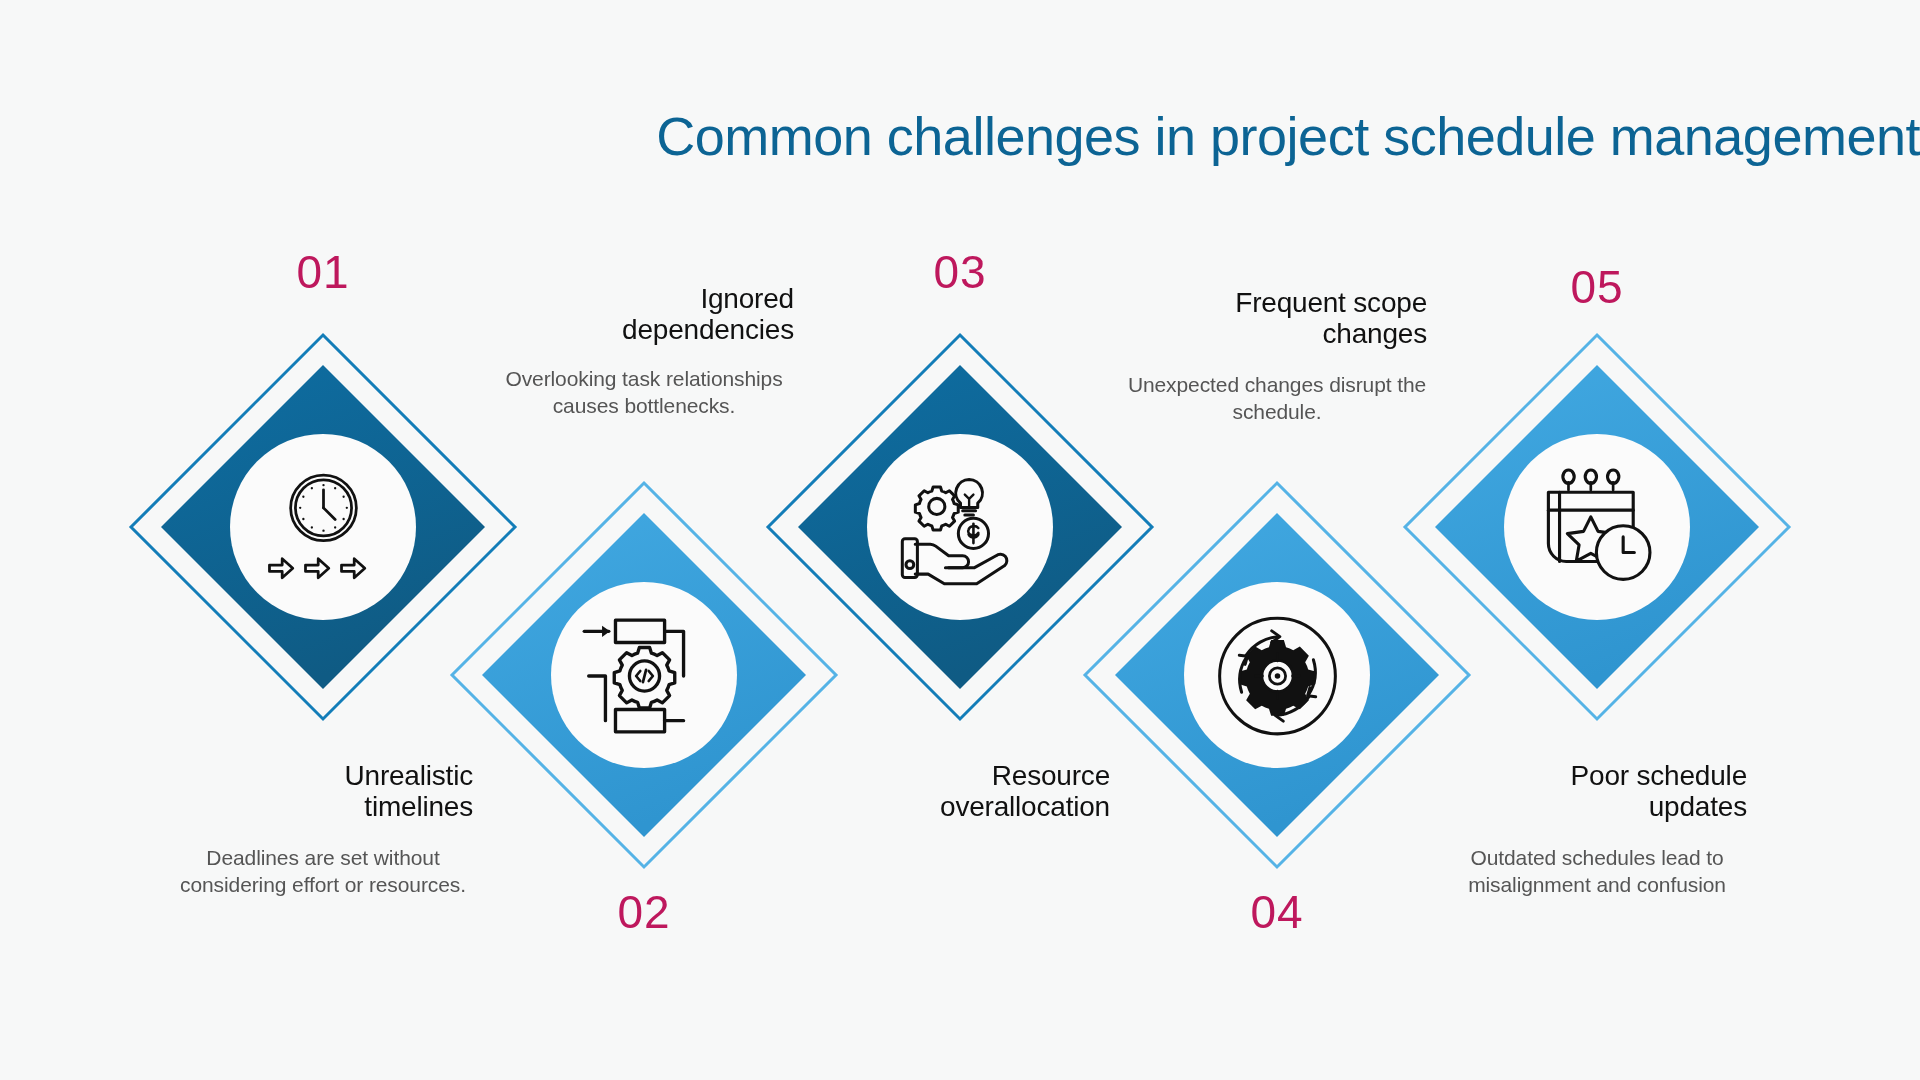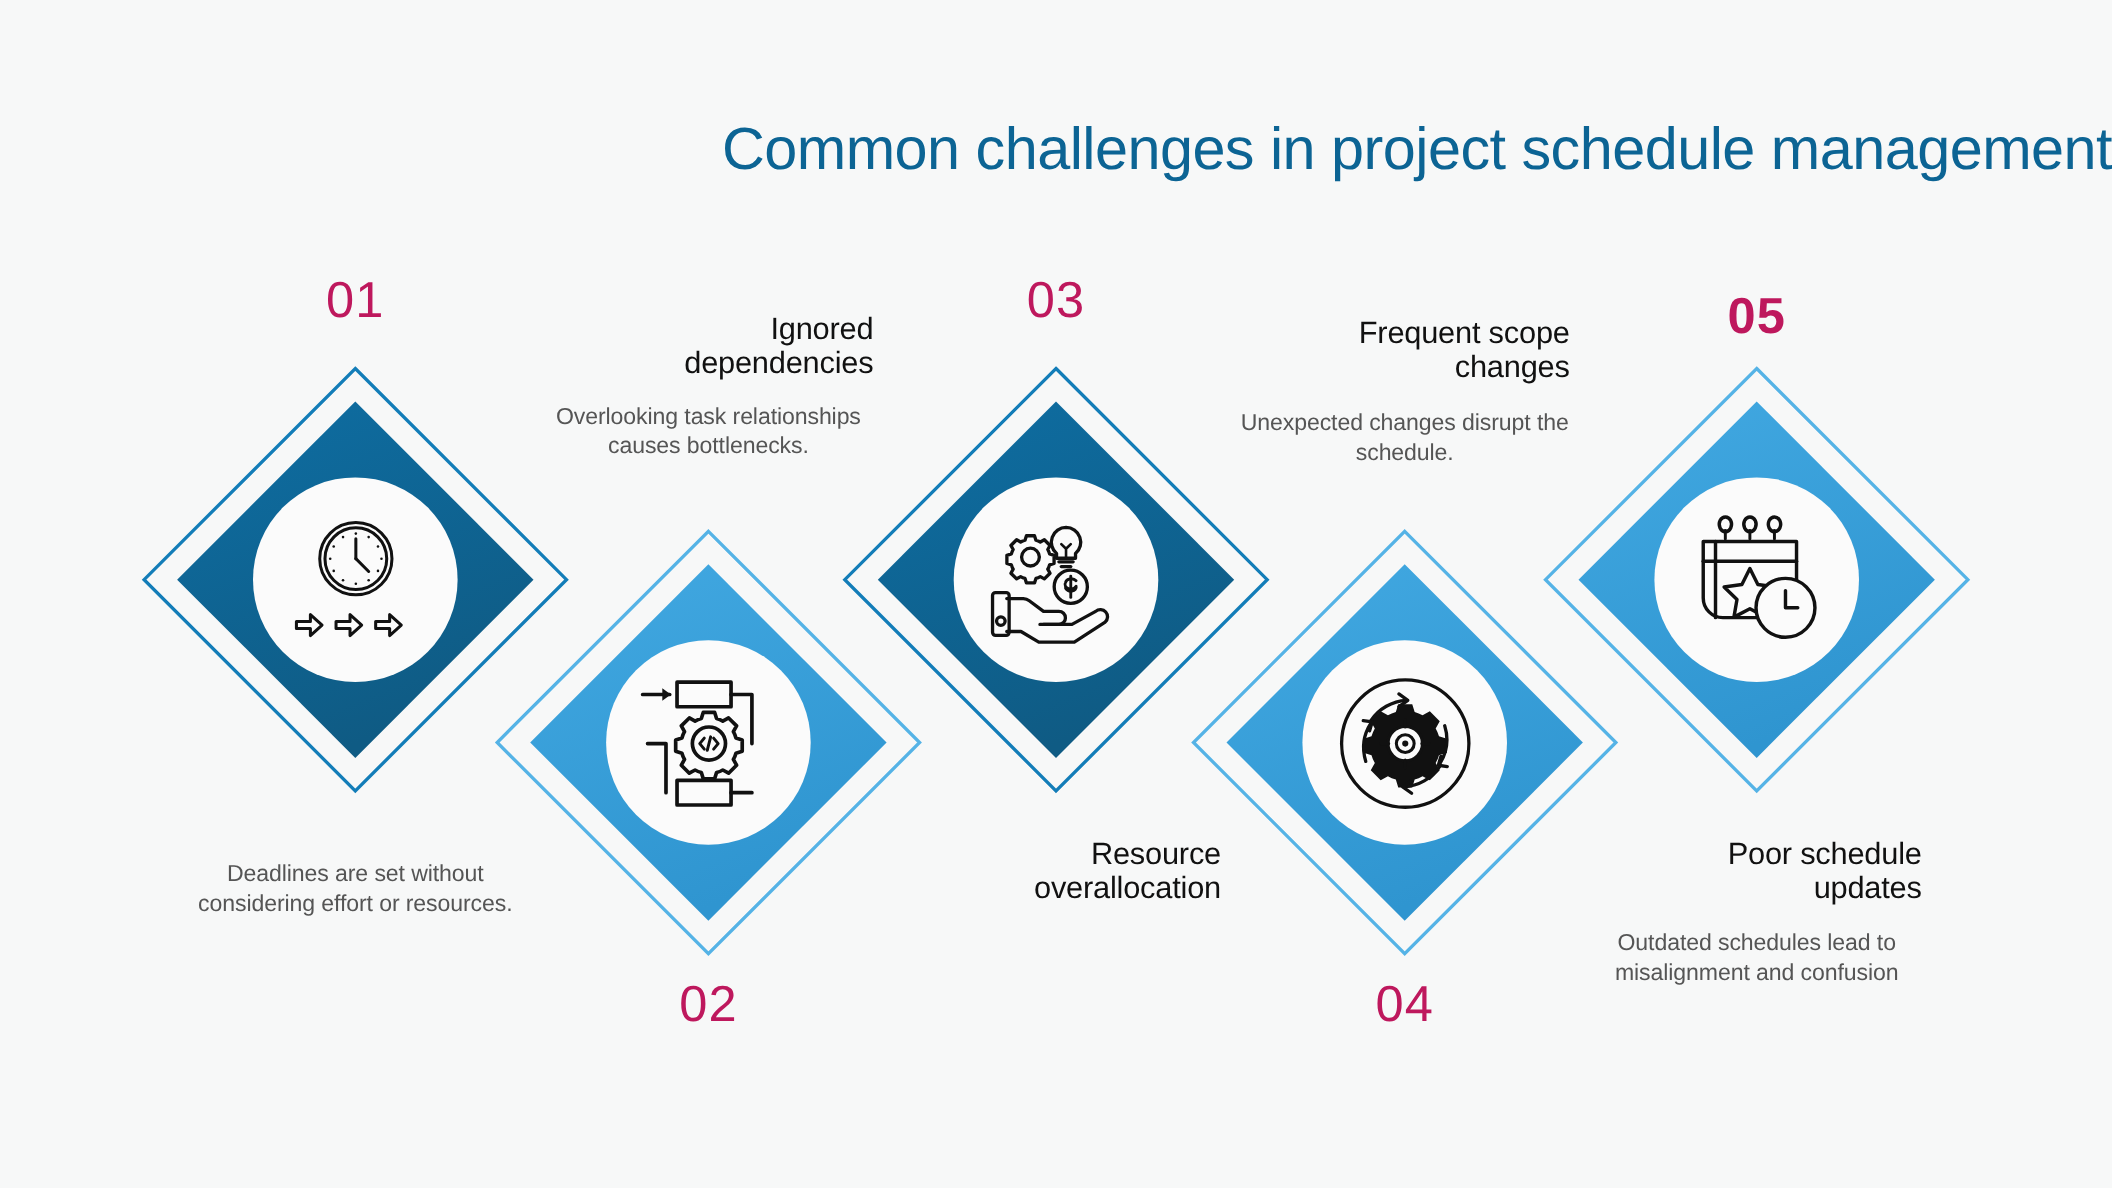--- a/index.html
+++ b/index.html
@@ -35,21 +35,21 @@
   .num{
     position:absolute;
     width:300px;
     text-align:center;
     font-size:46px;
     font-weight:400;
     color:#be185d;
     letter-spacing:1px;
   }
   .num-up{top:245px;}
-  .num-up-5{top:260px;font-weight:bold;}
+  .num-up-5{top:260px;}
   .num-down{top:885px;}
 
   
   .diamond-wrap{
     position:absolute;
     left:50%;
     width:400px;height:400px;
     margin-left:-200px;
   }
   .dw-high{top:327px;}
@@ -141,20 +141,24 @@
         <g>
           <path d="M8 90 h12 v-6 l10 9 -10 9 v-6 h-12 z"></path>
           <path d="M42 90 h12 v-6 l10 9 -10 9 v-6 h-12 z"></path>
           <path d="M76 90 h12 v-6 l10 9 -10 9 v-6 h-12 z"></path>
         </g>
       </svg>
     </div>
   </div>
 
   <div class="txtblock tb-below">
+    <div class="heading">
+      <span>Unrealistic</span><br>
+      <span>timelines</span>
+    </div>
     <p class="desc">Deadlines are set without considering effort or resources.</p>
   </div>
 </div>
 
 <div class="col col-2">
 
   <div class="txtblock tb-above">
     <div class="heading">
       <span>Ignored</span><br>
       <span>dependencies</span>

